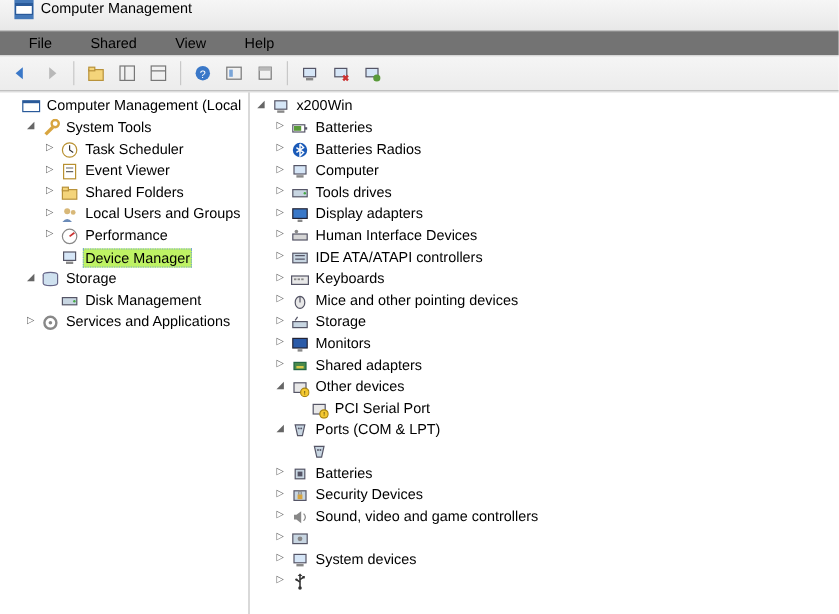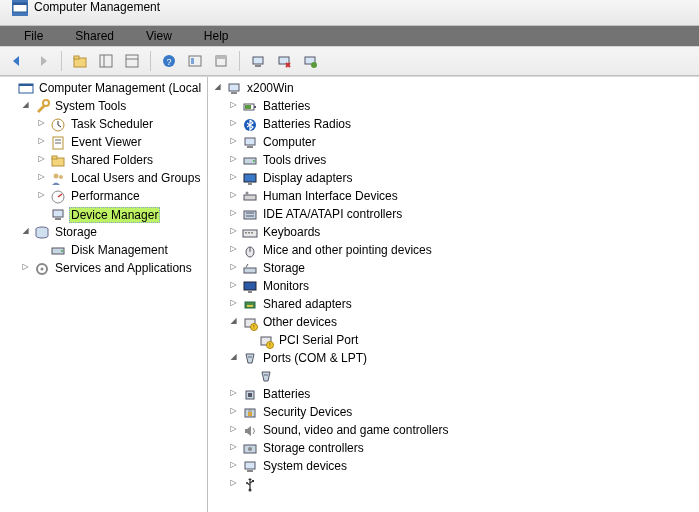--- a/index.html
+++ b/index.html
@@ -603,21 +603,20 @@
             </li>
           <li>
               <div class="node">
                 <span class="expander">▷</span>
                 <span class="icon">
                   <svg viewBox="0 0 16 16">
                     <rect x="2" y="4" width="12" height="8" fill="#c8d6e2" stroke="#556"></rect>
                     <circle cx="8" cy="8" r="2" fill="#888"></circle>
                   </svg>
                 </span>
-                <span class="label">Storage controllers</span>
               </div>
             </li>
           <li>
               <div class="node">
                 <span class="expander">▷</span>
                 <span class="icon">
                   <svg viewBox="0 0 16 16">
                     <rect x="3" y="3" width="10" height="7" fill="#d6e6f7" stroke="#556"></rect>
                     <rect x="5" y="11" width="6" height="2" fill="#888"></rect>
                   </svg>

